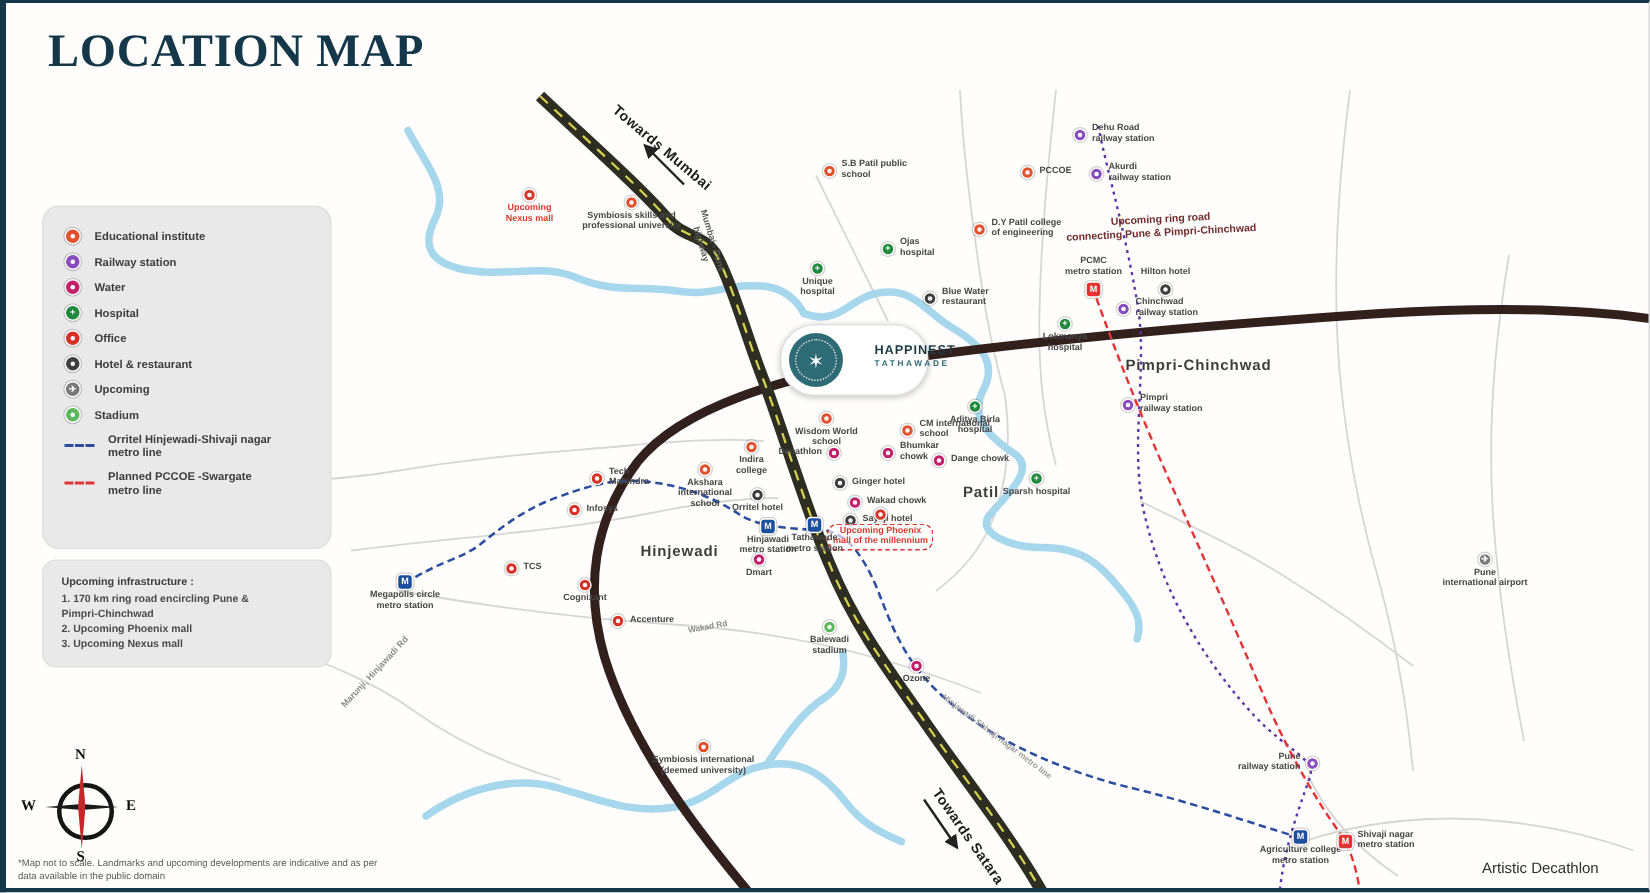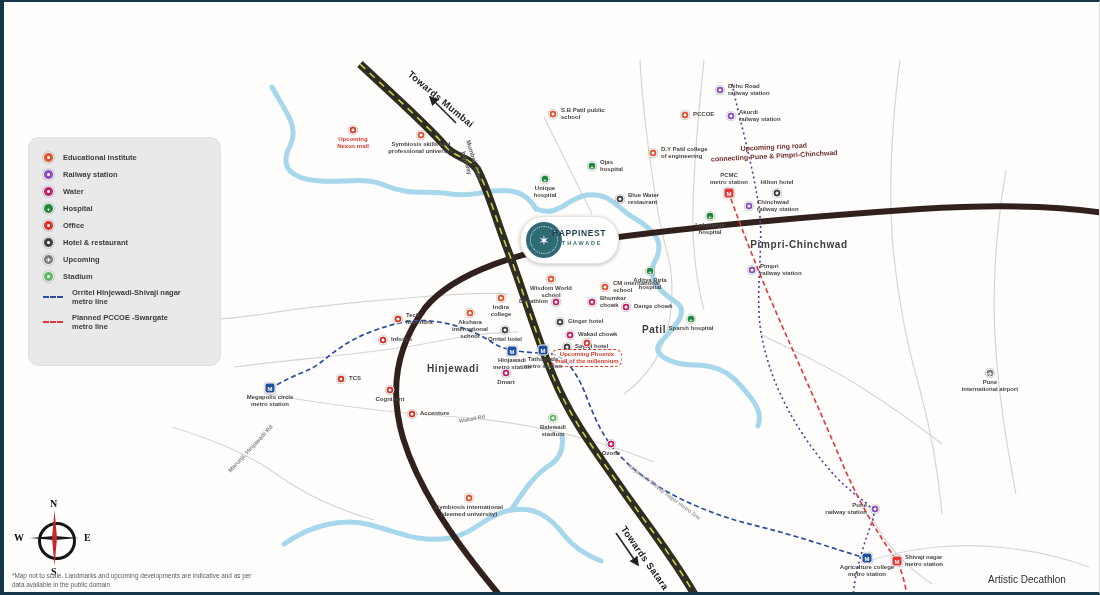--- a/index.html
+++ b/index.html
@@ -30,39 +30,40 @@
   .area-label{position:absolute;transform:translate(-50%,-50%);font-size:10px;font-weight:800;color:#3d3d3d;letter-spacing:.6px;}
   .road-label{position:absolute;font-weight:600;white-space:pre-line;text-align:center;line-height:1.25;}
   .dir-label{position:absolute;font-size:9.5px;font-weight:800;color:#1c1c1c;letter-spacing:.4px;white-space:nowrap;}
   
   .logo-card{position:absolute;left:516px;top:214px;width:97px;height:46px;background:#fff;border:1px solid #e2e2e2;
              border-radius:23px;box-shadow:0 1px 4px rgba(0,0,0,.25);}
   .logo-circle{position:absolute;left:5px;top:5px;width:36px;height:36px;border-radius:50%;background:#2f6b74;
                display:flex;align-items:center;justify-content:center;}
   .logo-circle:after{content:"";position:absolute;inset:4px;border:1px dotted rgba(255,255,255,.85);border-radius:50%;}
   .logo-circle .fig{color:#fff;font-size:13px;line-height:1;}
-  .logo-text{position:absolute;left:31px;top:11px;}
+  .logo-text{position:absolute;left:62px;top:11px;}
   .logo-l1{font-size:8.5px;font-weight:800;color:#1d3b44;letter-spacing:.6px;}
   .logo-l2{font-size:5.5px;font-weight:700;color:#2f6b74;letter-spacing:1.8px;margin-top:2px;}
   
   .compass{position:absolute;left:8px;top:500px;width:80px;height:76px;}
   .compass .ring{position:absolute;left:26px;top:20px;width:32px;height:32px;border:3px solid #151515;border-radius:50%;}
   .compass .nv{position:absolute;left:40px;top:8px;width:5px;height:56px;background:#c9262b;
                clip-path:polygon(50% 0,100% 50%,50% 100%,0 50%);}
   .compass .nh{position:absolute;left:18px;top:34px;width:49px;height:4px;background:#1a1a1a;
                clip-path:polygon(0 50%,50% 0,100% 50%,50% 100%);}
   .compass .pt{position:absolute;font-family:"Liberation Serif",serif;font-weight:700;font-size:10px;color:#111;}
   .disclaimer{position:absolute;left:8px;top:570px;width:250px;font-size:6.4px;color:#5a5a5a;line-height:1.35;}
   .artistic{position:absolute;left:984px;top:572px;font-size:10px;color:#2e2e2e;}
 </style>
 </head>
 <body>
 
 <div class="page">
 
+  <div class="title">LOCATION MAP</div>
 
   <svg class="map" width="1100" height="595" viewBox="0 0 1100 595">
     <defs>
       <marker id="arr" markerWidth="7" markerHeight="7" refX="5" refY="3" orient="auto">
         <path d="M0,0 L6,3 L0,6 z" fill="#222"></path>
       </marker>
     </defs>
 
     <g stroke="#d6d6d6" stroke-width="1.2" fill="none">
       <path d="M 40,330 C 120,320 200,322 260,312 C 320,302 360,300 415,295 C 450,292 480,290 505,292"></path>
@@ -439,20 +440,29 @@
       <div class="legend-row">
         <div class="swatch" style="border-top-color: rgb(43, 78, 160);"></div>
         <div class="lab"><div>Orritel Hinjewadi-Shivaji nagar</div><div>metro line</div></div>
       </div>
       <div class="legend-row">
         <div class="swatch" style="border-top-color: rgb(226, 52, 52);"></div>
         <div class="lab"><div>Planned PCCOE -Swargate</div><div>metro line</div></div>
       </div>
     </div>
 
+  <div id="infra" class="panel">
+    <div class="t">Upcoming infrastructure :</div>
+    <div id="infra-lines">
+        <div class="ln">1. 170 km ring road encircling Pune &amp;</div>
+        <div class="ln">    Pimpri-Chinchwad</div>
+        <div class="ln">2. Upcoming Phoenix mall</div>
+        <div class="ln">3. Upcoming Nexus mall</div>
+      </div>
+  </div>
 
   <div class="logo-card">
     <div class="logo-circle">
         <span class="fig">✶</span>
       </div>
     <div class="logo-text">
       <div class="logo-l1">HAPPINEST</div>
       <div class="logo-l2">TATHAWADE</div>
     </div>
   </div>

